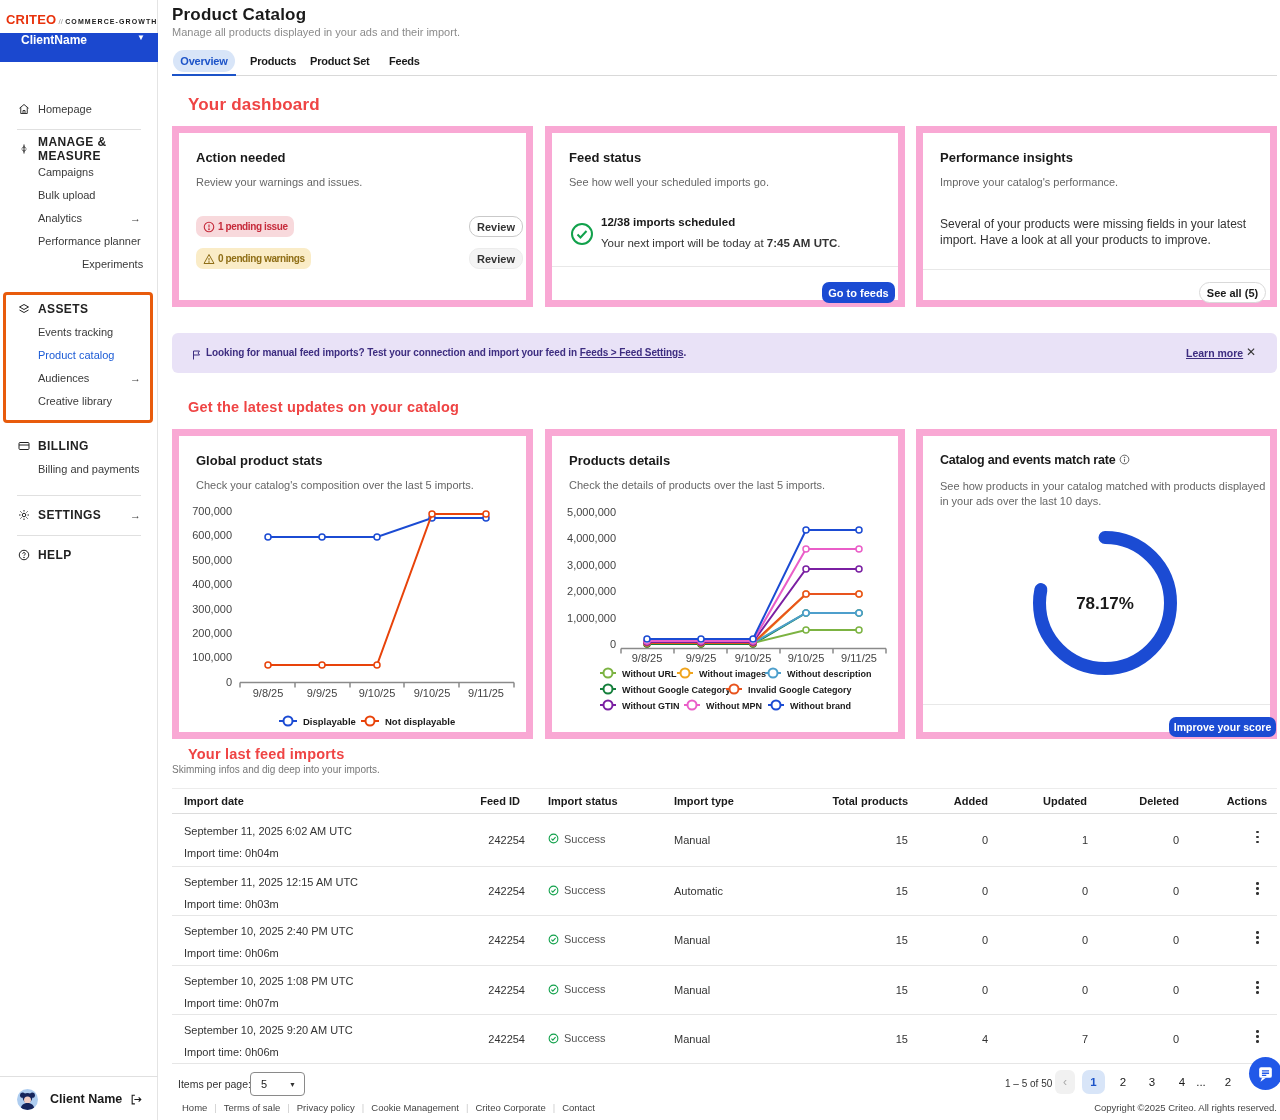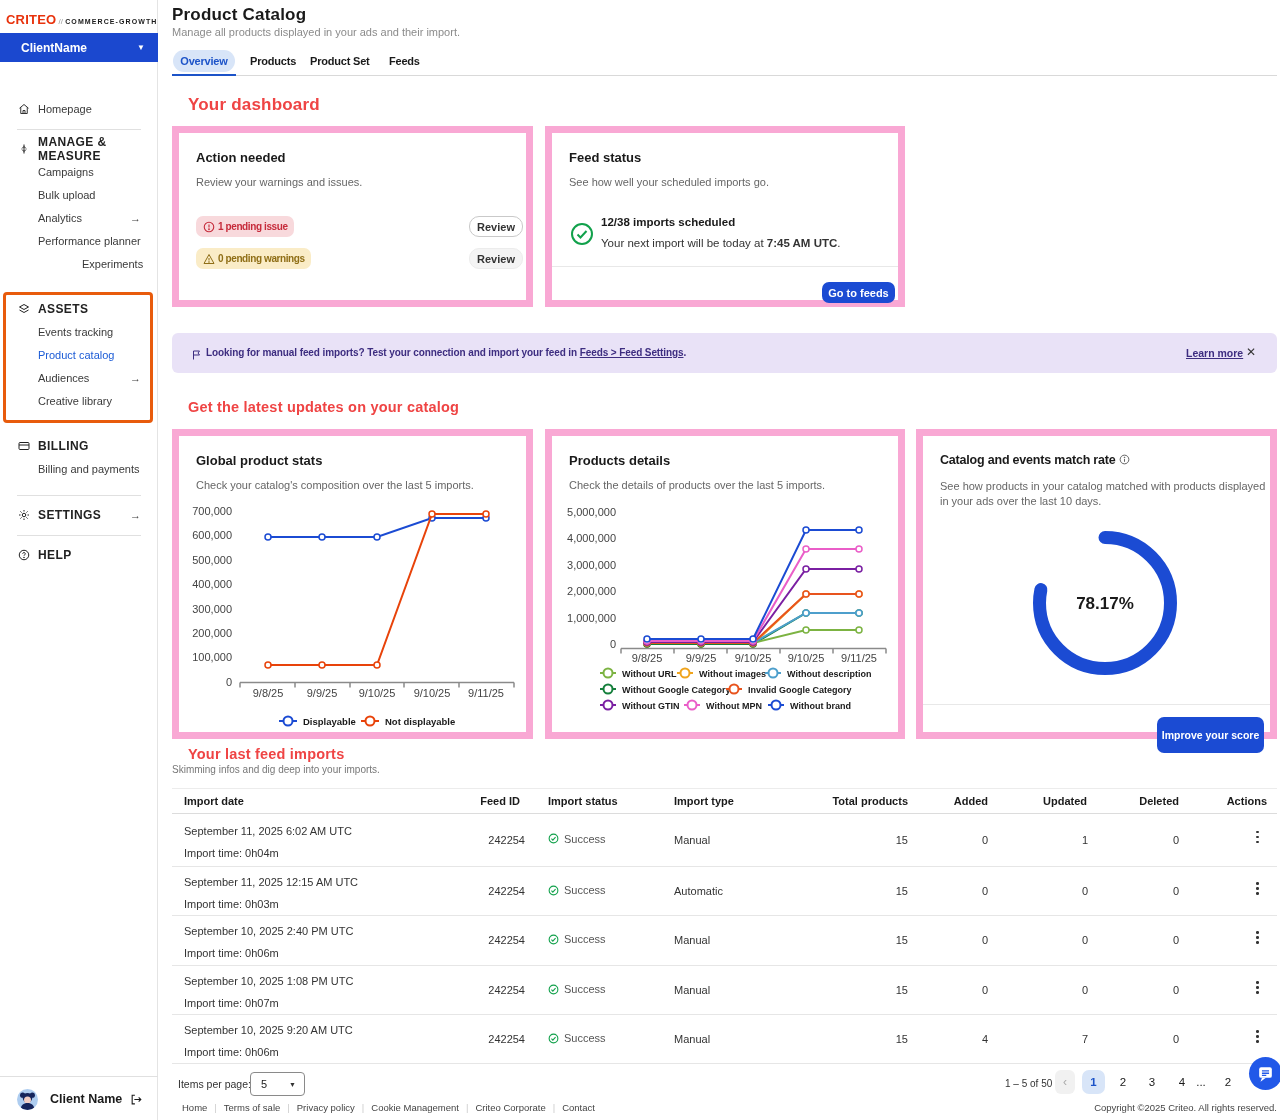--- a/index.html
+++ b/index.html
@@ -4,21 +4,21 @@
 <style>
 * { margin:0; padding:0; box-sizing:border-box; }
 html,body { width:1280px; height:1120px; font-family:"Liberation Sans",sans-serif; background:#fff; overflow:hidden; }
 body { position:relative; }
 
 .sidebar { position:absolute; left:0; top:0; width:158px; height:1120px; background:#fff; border-right:1px solid #e4e4e4; }
 .logo { position:absolute; top:10px; left:6px; white-space:nowrap; }
 .logo .c1 { color:#e8320c; font-weight:bold; font-size:13px; letter-spacing:0.2px;margin-top:28px; }
 .logo .sl { color:#999; font-size:8px; }
 .logo .c2 { color:#1a1a1a; font-weight:bold; font-size:7px; letter-spacing:1.1px; }
-.clientbar { position:absolute; top:33px; left:0; width:158px; height:29px; background:#1b48cf; color:#fff; display:flex; align-items:center; padding:0 13px 0 21px; }
+.clientbar { position:absolute; top:33px; left:0; width:158px; height:29px; background:#1b48cf; color:#fff; display:flex; padding:0 13px 0 21px; }
 .clientbar .nm { font-size:12px; font-weight:bold; flex:1; }
 .clientbar .car { font-size:8px; }
 .nav-item { position:absolute; left:0; width:158px; height:18px; display:flex; align-items:center; font-size:11px; color:#3a3a3a; }
 .nav-item .ic { position:absolute; left:17px; width:13px; height:13px; display:flex; align-items:center; justify-content:center; }
 .nav-item .lb { margin-left:38px; }
 .nav-item .arr { position:absolute; right:17px; font-size:11px; color:#3a3a3a; }
 .nav-head { font-size:12px; font-weight:bold; letter-spacing:0.4px; color:#222; }
 .sdiv { position:absolute; left:17px; width:124px; border-top:1px solid #e0e0e0; }
 .assetbox { position:absolute; left:3px; top:292px; width:150px; height:131px; border:3px solid #e85b0c; border-radius:4px; }
 .userdiv { position:absolute; left:0; top:1076px; width:158px; border-top:1px solid #e0e0e0; }
@@ -229,20 +229,27 @@
     <div class="ct">Feed status</div>
     <div class="cs">See how well your scheduled imports go.</div>
     <div class="abs" style="left:18px; top:89px;"><svg width="24" height="24" viewBox="0 0 24 24" fill="none" stroke="#11a14b" stroke-width="2">
           <circle cx="12" cy="12" r="10"></circle>
           <path d="M7.5 12.5l3 3 6-6.5"></path>
         </svg></div>
     <div class="abs" style="left:49px; top:83px; font-size:11.5px; font-weight:bold; color:#1a1a1a;">12/38 imports scheduled</div>
     <div class="abs" style="left:49px; top:104px; font-size:11.5px; color:#333;">Your next import will be today at <b>7:45 AM UTC</b>.</div>
     <div class="cardfoot" style="top:133px;"></div>
     <div class="btn blue" style="left:270px; top:149px; width:73px; height:21px;">Go to feeds</div>
+  </div>
+  <div class="card" style="left:744px; top:126px; width:361px; height:181px;">
+    <div class="ct">Performance insights</div>
+    <div class="cs">Improve your catalog's performance.</div>
+    <div class="abs" style="left:17px; top:83px; width:330px; font-size:12px; color:#333; line-height:16px;">Several of your products were missing fields in your latest import. Have a look at all your products to improve.</div>
+    <div class="cardfoot" style="top:136px;"></div>
+    <div class="btn white" style="left:276px; top:149px; width:67px; height:21px;">See all (5)</div>
   </div>
 
   <div class="banner">
     <span class="flg"><svg width="12" height="12" viewBox="0 0 24 24" fill="none" stroke="#3d2d80" stroke-width="2">
           <path d="M5 21V4"></path>
           <path d="M5 4h12l-3 4 3 4H5"></path>
         </svg></span>
     <span class="txt">Looking for manual feed imports? Test your connection and import your feed in <u>Feeds &gt; Feed Settings</u>.</span>
     <span class="lm">Learn more</span>
     <span class="x">✕</span>
@@ -395,21 +402,21 @@
           <circle cx="12" cy="12" r="9.5"></circle>
           <path d="M12 11v6"></path>
           <circle cx="12" cy="7.5" r="0.8" fill="#555"></circle>
         </svg></div>
     <div class="cs" style="line-height:15px; width:330px;">See how products in your catalog matched with products displayed in your ads over the last 10 days.</div>
     <svg class="abs" style="left:0; top:0;" width="361" height="268">
       <circle cx="182" cy="167" r="65.5" fill="none" stroke="#1b4bd3" stroke-width="13" stroke-linecap="round" stroke-dasharray="321.7 89.8" transform="rotate(-90 182 167)"></circle>
       <text x="182" y="173" text-anchor="middle" font-size="17" font-weight="bold" fill="#1a1a1a" font-family="Liberation Sans">78.17%</text>
     </svg>
     <div class="cardfoot" style="top:268px;"></div>
-    <div class="btn blue" style="left:234px; top:281px; width:107px; height:36px; font-size:10.5px;">Improve your score</div>
+    <div class="btn blue" style="left:246px; top:281px; width:107px; height:20px; font-size:10.5px;">Improve your score</div>
   </div>
 
   <h2 class="sect" style="top:746px; font-size:14.5px;">Your last feed imports</h2>
   <div class="abs" style="top:764px; font-size:10px; color:#777;">Skimming infos and dig deep into your imports.</div>
 
   <div class="tblhead">
     <div class="cell" style="left:12px; top:6px;">Import date</div>
     <div class="cell r" style="left:250px; width:98px; top:6px;">Feed ID</div>
     <div class="cell" style="left:376px; top:6px;">Import status</div>
     <div class="cell" style="left:502px; top:6px;">Import type</div>

